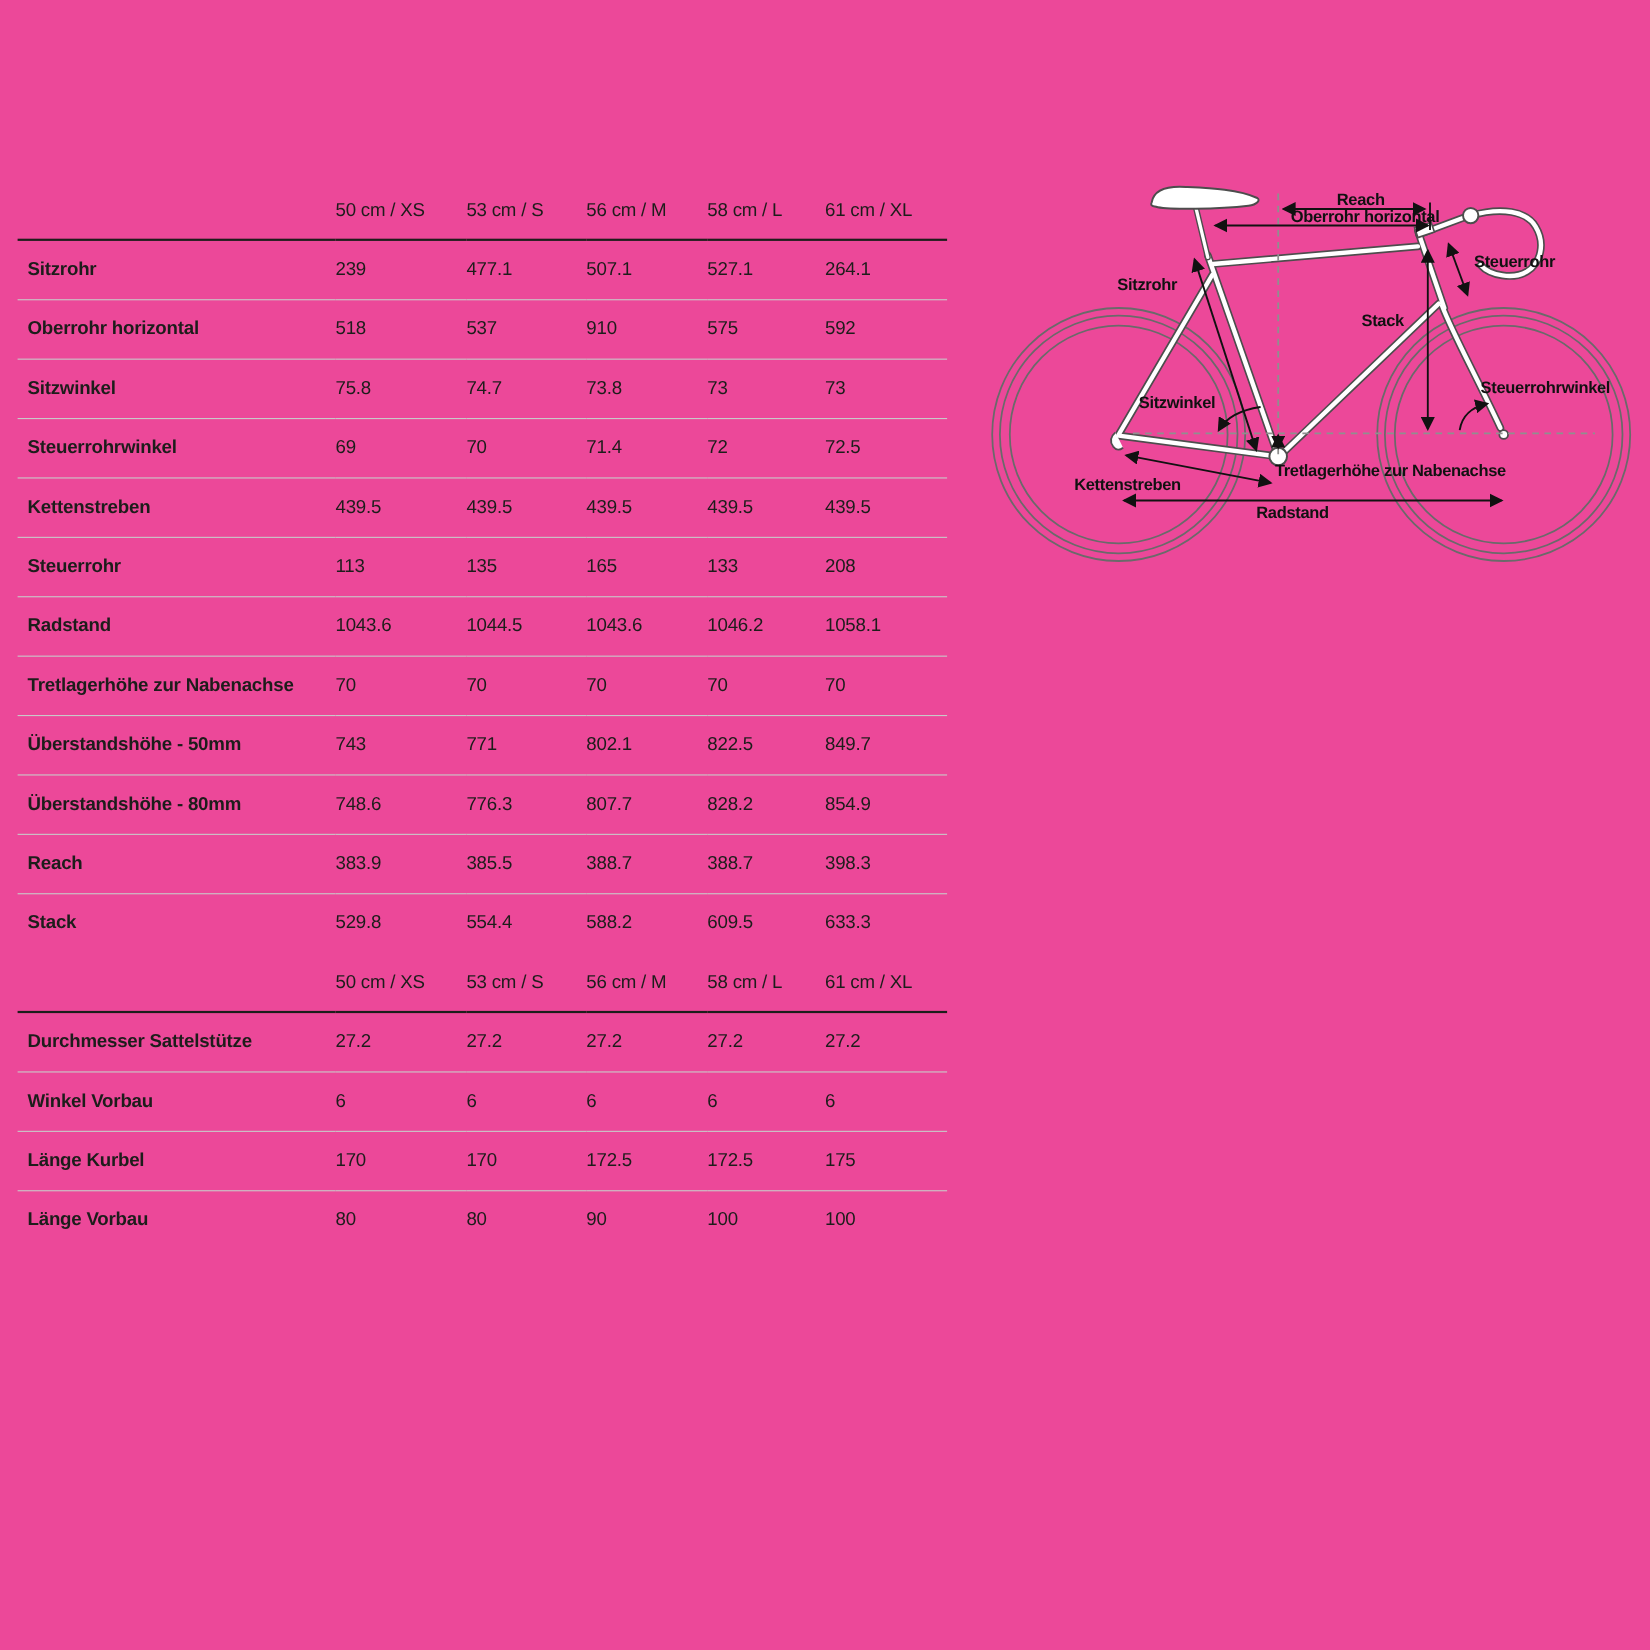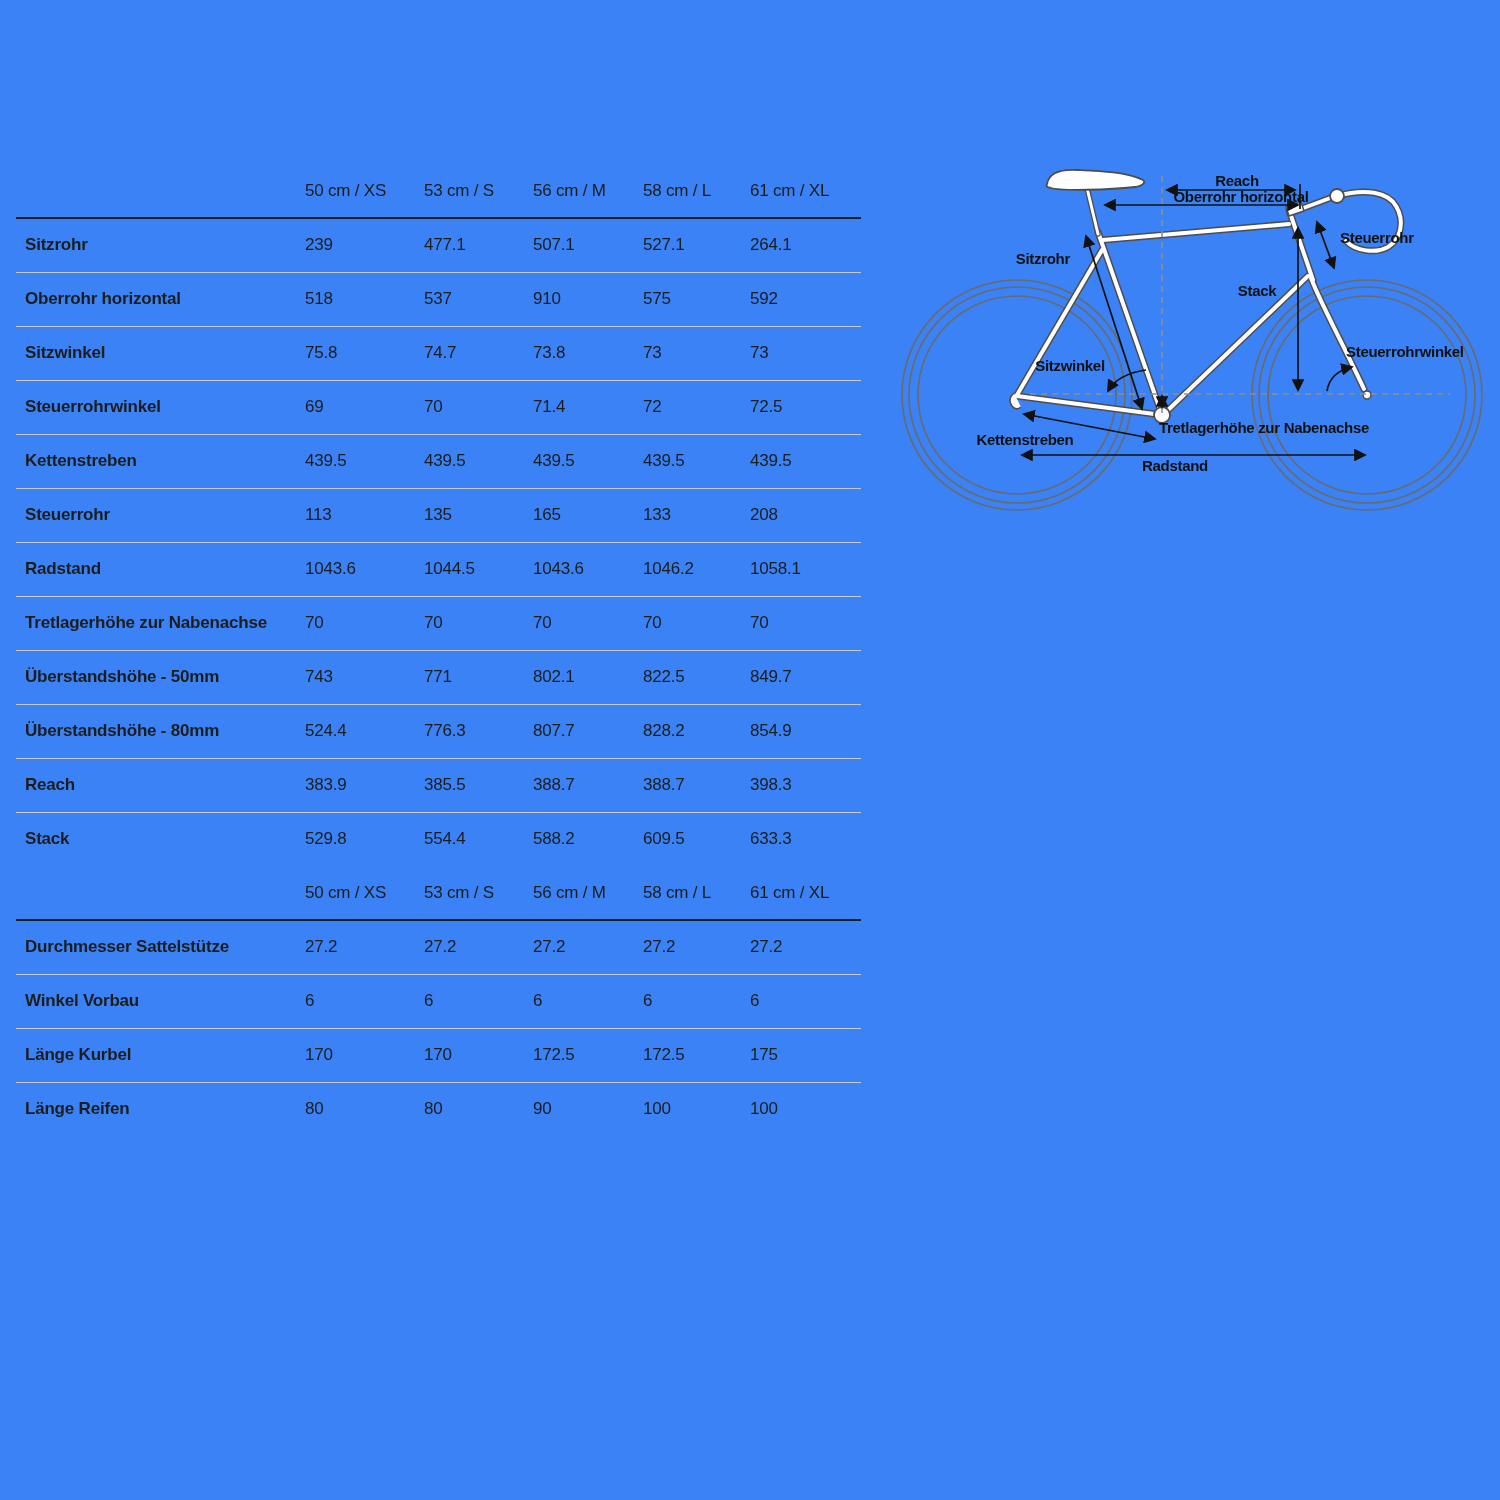--- a/index.html
+++ b/index.html
@@ -1,16 +1,16 @@
 <!DOCTYPE html>
 <html><head>
 <meta charset="utf-8">
 <style>
   html,body{margin:0;padding:0;background:#ffffff;}
-  .page{position:relative;width:1500px;height:1500px;background:#3b82f6;overflow:hidden;
+  .page{position:relative;width:1500px;height:1500px;background:#ec4899;overflow:hidden;
         font-family:"Liberation Sans",sans-serif;color:#1d1d1b;}
   table.geo{position:absolute;left:16px;width:845px;border-collapse:collapse;table-layout:fixed;}
   table.geo th, table.geo td{font-size:17px;letter-spacing:-0.2px;text-align:left;vertical-align:middle;
         padding:0;white-space:nowrap;color:#1d1d1b;}
   table.geo thead th{font-weight:normal;height:53px;}
   table.geo thead tr{border-bottom:2.5px solid #1d1d1b;}
   table.geo tbody tr{border-bottom:1px solid #c9c9c9;height:54px;}
   table.geo tbody tr:last-child{border-bottom:none;}
   table.geo td.lbl{font-weight:bold;padding-left:9px;}
   #table-frame{top:164px;}
@@ -111,21 +111,21 @@
         <tr>
           <td class="lbl">Überstandshöhe - 50mm</td>
           <td>743</td>
           <td>771</td>
           <td>802.1</td>
           <td>822.5</td>
           <td>849.7</td>
         </tr>
         <tr>
           <td class="lbl">Überstandshöhe - 80mm</td>
-          <td>524.4</td>
+          <td>748.6</td>
           <td>776.3</td>
           <td>807.7</td>
           <td>828.2</td>
           <td>854.9</td>
         </tr>
         <tr>
           <td class="lbl">Reach</td>
           <td>383.9</td>
           <td>385.5</td>
           <td>388.7</td>
@@ -181,21 +181,21 @@
         </tr>
         <tr>
           <td class="lbl">Länge Kurbel</td>
           <td>170</td>
           <td>170</td>
           <td>172.5</td>
           <td>172.5</td>
           <td>175</td>
         </tr>
         <tr>
-          <td class="lbl">Länge Reifen</td>
+          <td class="lbl">Länge Vorbau</td>
           <td>80</td>
           <td>80</td>
           <td>90</td>
           <td>100</td>
           <td>100</td>
         </tr>
       </tbody>
   </table>
 
   <svg id="bike-diagram" viewBox="890 140 610 420">

